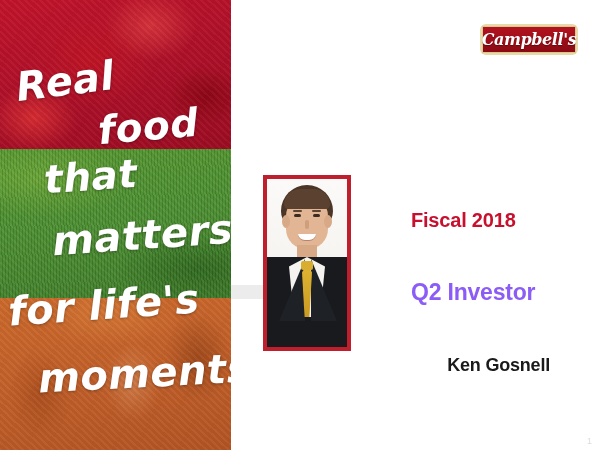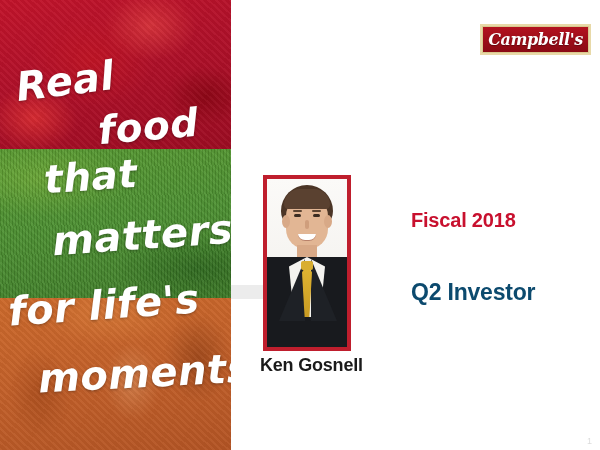--- a/index.html
+++ b/index.html
@@ -108,25 +108,26 @@
     width: 64px;
     height: 14px;
     background: #ececec;
   }
 
   
   .logo {
     position: absolute;
     left: 480px;
     top: 24px;
-    width: 111px;
+    width: 98px;
     height: 31px;
     background: #e8d9a8;
     padding: 2px;
     box-sizing: border-box;
+    border-radius: 6px;
   }
   .logo-inner {
     width: 100%;
     height: 100%;
     box-sizing: border-box;
     background: linear-gradient(180deg, #b3121f 0%, #9c0d18 55%, #8a0a14 100%);
     border: 1px solid #d9c98f;
     display: flex;
     align-items: center;
     justify-content: center;
@@ -195,35 +196,36 @@
   .title-fiscal {
     color: #c8102e;
     font-family: "Liberation Sans", sans-serif;
     font-weight: bold;
     font-size: 20px;
     line-height: 1.1;
     letter-spacing: -.2px;
     margin: 0;
   }
   .title-update {
-    color: #0c4a6e;
+    color: #8b5cf6;
     font-family: "Liberation Sans", sans-serif;
     font-weight: bold;
     font-size: 23px;
     line-height: 1.18;
     letter-spacing: -.2px;
     margin: 48px 0 0 0;
   }
 
   
   .presenter {
     position: absolute;
     left: 260px;
     top: 355px;
     width: 290px;
+    text-align: right;
   }
   .presenter-name {
     color: #1a1a1a;
     font-family: "Liberation Sans", sans-serif;
     font-weight: bold;
     font-size: 18px;
     line-height: 1.15;
     margin: 0;
     letter-spacing: -.2px;
   }

